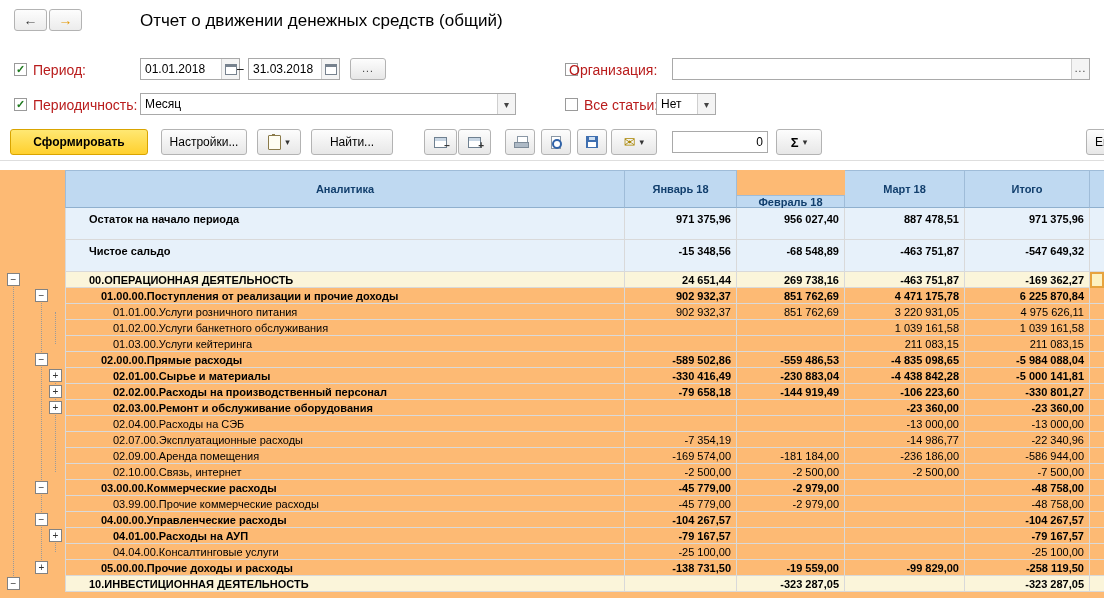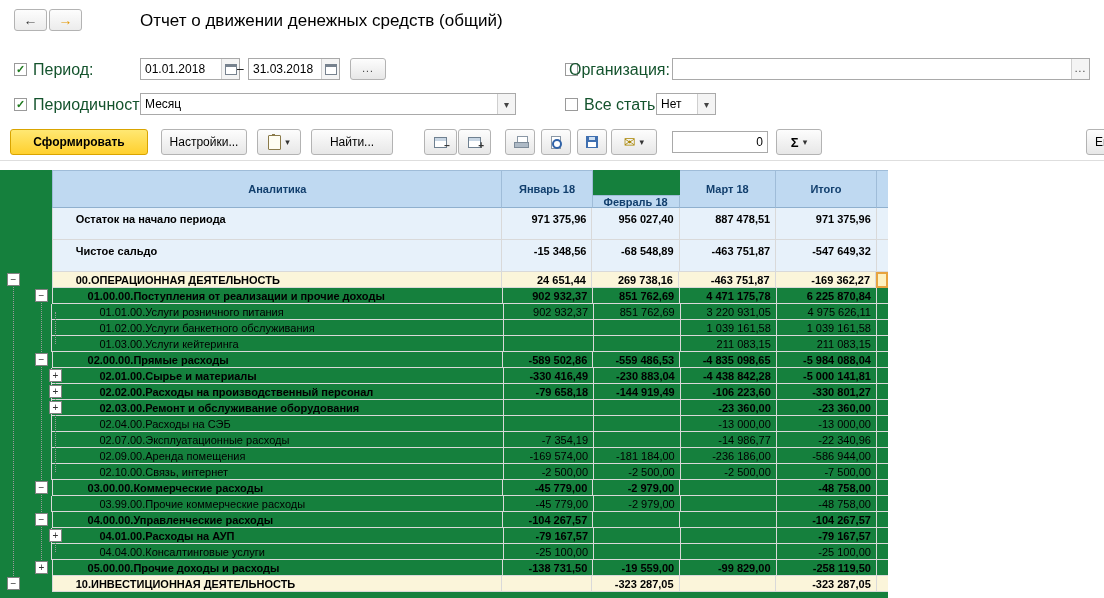--- a/index.html
+++ b/index.html
@@ -17,21 +17,21 @@
   .navbtn.back { left:14px; color:#3a3a3a; }
   .navbtn.fwd  { left:49px; color:#e39600; }
   .title { position:absolute; left:140px; top:11px; font-size:17px; color:#000; white-space:nowrap; }
 
   
   .cb {
     position:absolute; width:13px; height:13px; box-sizing:border-box;
     border:1px solid #9a9a9a; background:#fff; text-align:center;
   }
   .cb i { font-style:normal; color:#1f7a1f; font-size:11px; line-height:11px; font-weight:700; display:block; }
-  .flabel { position:absolute; font-size:16px; line-height:14px; color:#14532d; white-space:nowrap; }
+  .flabel { position:absolute; font-size:14px; line-height:14px; color:#b91c1c; white-space:nowrap; }
   .field {
     position:absolute; height:22px; box-sizing:border-box; border:1px solid #a9a9a9;
     background:#fff; display:flex; align-items:stretch;
   }
   .field input {
     border:none; outline:none; flex:1; min-width:0; background:transparent;
     font:12px "Liberation Sans", sans-serif; padding:0 4px; color:#000;
   }
   .field input.num { text-align:right; }
   .suffix-btn {
@@ -65,21 +65,21 @@
   .icon-preview .page { position:absolute; left:1px; top:0; width:8px; height:11px; background:#fff; border:1px solid #8a97a5; }
   .icon-preview .lens { position:absolute; right:0; bottom:0; width:6px; height:6px; border:2px solid #2f62a8; border-radius:50%; background:rgba(255,255,255,.6); }
   .icon-floppy { width:12px; height:12px; background:#3f6fb0; position:relative; }
   .icon-floppy::before { content:""; position:absolute; left:3px; top:1px; width:6px; height:3px; background:#cfe0f2; }
   .icon-floppy::after { content:""; position:absolute; left:2px; bottom:1px; width:8px; height:5px; background:#fff; }
   .icon-mail { font-size:14px; line-height:14px; color:#a98500; }
   .icon-calendar { width:12px; height:11px; box-sizing:border-box; border:1px solid #77828e; border-top-width:3px; background:#fff; }
   .sigma { font-size:13px; font-weight:700; }
 
   
-  .report { position:absolute; left:0; top:170px; width:888px; height:428px; overflow:hidden; background:#15803d; }
+  .report { position:absolute; left:0; top:170px; width:1104px; height:428px; overflow:hidden; background:#fdba74; }
   .thead { display:flex; height:38px; }
   .h-gutter { width:65px; }
   .h-cell {
     box-sizing:border-box; background:#bfd9f1; border-top:1px solid #9fbcd8;
     border-right:1px solid #9fbcd8; border-bottom:1px solid #8fb0ce;
     color:#123f6d; font-weight:700; font-size:11px;
     display:flex; align-items:center; justify-content:center;
   }
   .h-analytics { width:560px; border-left:1px solid #9fbcd8; }
   .h-c0 { width:112px; } .h-c1 { width:108px;margin-top:25px; } .h-c2 { width:120px; } .h-c3 { width:125px; }

